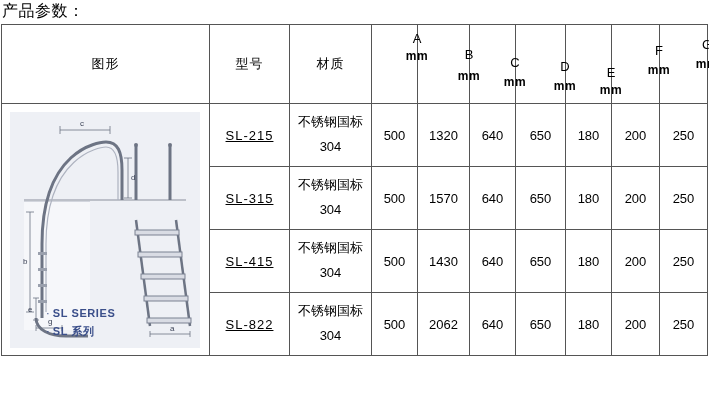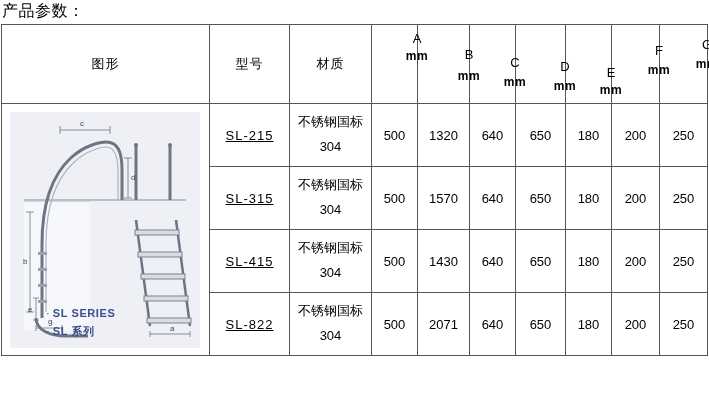--- a/index.html
+++ b/index.html
@@ -324,21 +324,21 @@
         <td class="numeric">200</td>
         <td class="numeric">250</td>
       </tr>
       <tr>
         <td class="model">SL-822</td>
         <td class="material">
           <div>不锈钢国标</div>
           <div>304</div>
         </td>
         <td class="numeric">500</td>
-        <td class="numeric">2071</td>
+        <td class="numeric">2062</td>
         <td class="numeric">640</td>
         <td class="numeric">650</td>
         <td class="numeric">180</td>
         <td class="numeric">200</td>
         <td class="numeric">250</td>
       </tr>
     </tbody>
   </table>
 
 </div>

